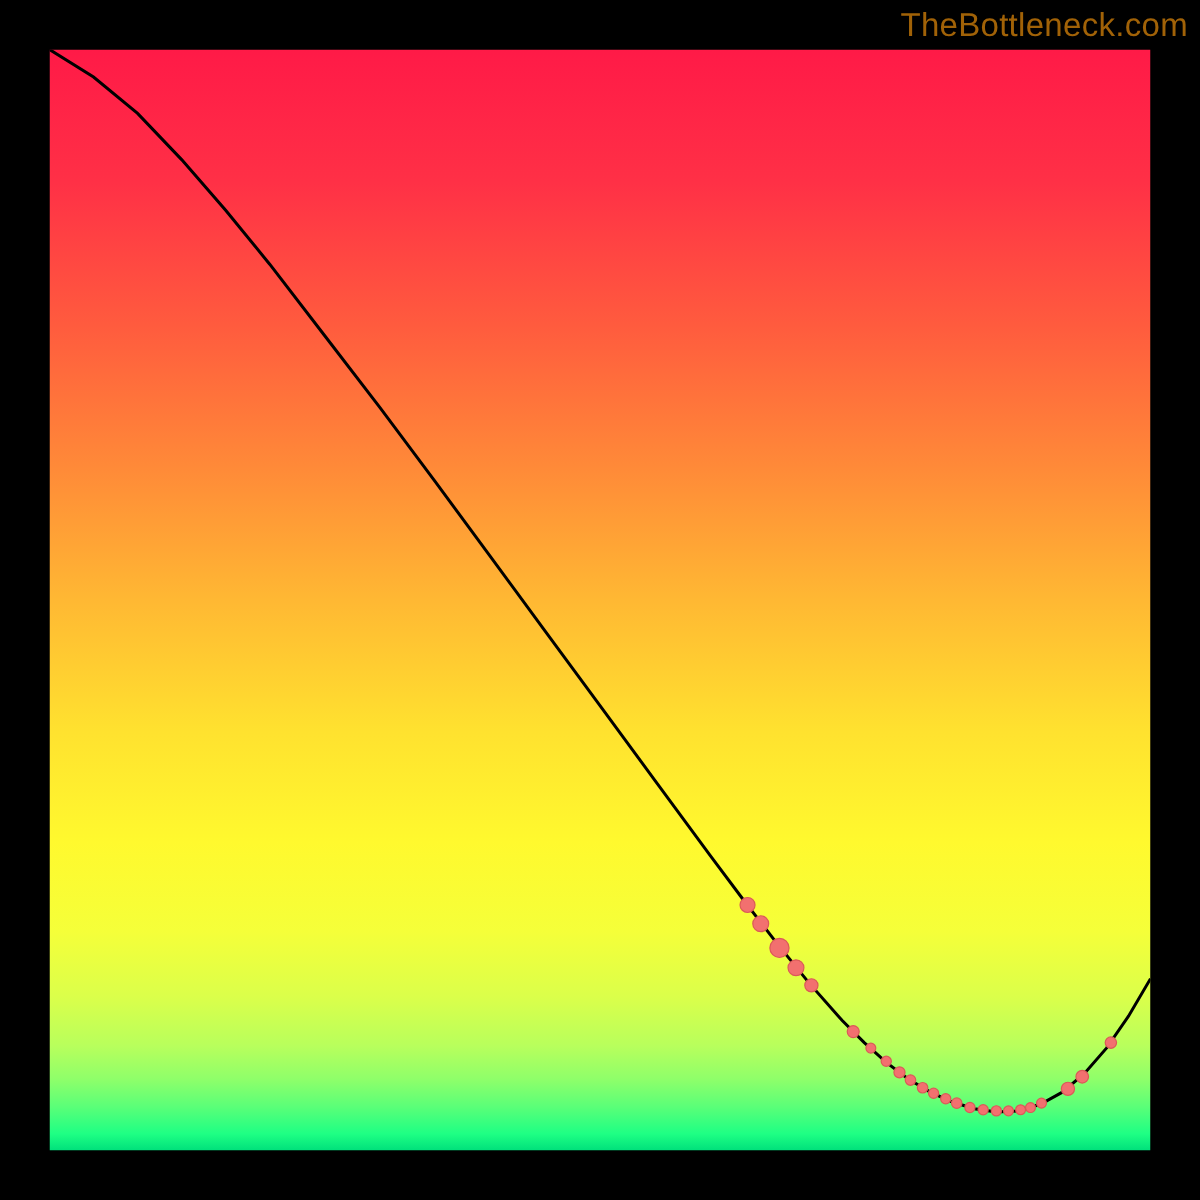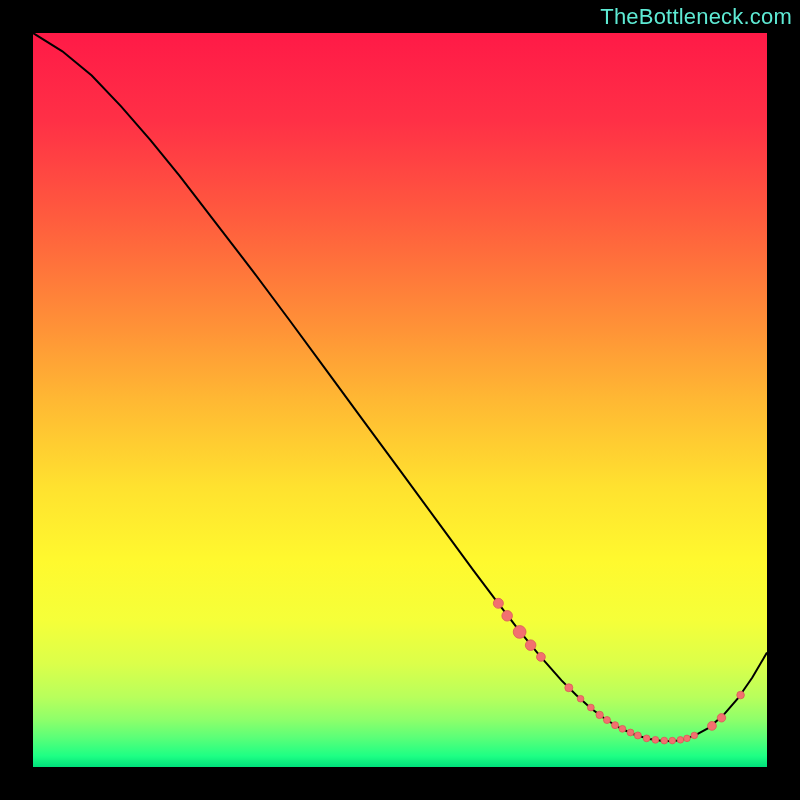--- a/index.html
+++ b/index.html
@@ -16,21 +16,21 @@
     height: 800px;
     background: #000;
   }
   .attribution {
     position: absolute;
     top: 4px;
     right: 8px;
     font-family: Arial, Helvetica, sans-serif;
     font-size: 22px;
     font-weight: 500;
-    color: #5eead4;
+    color: #a16207;
     letter-spacing: 0.2px;
   }
   .plot {
     position: absolute;
     left: 33px;
     top: 33px;
     width: 734px;
     height: 734px;
   }
   svg {

